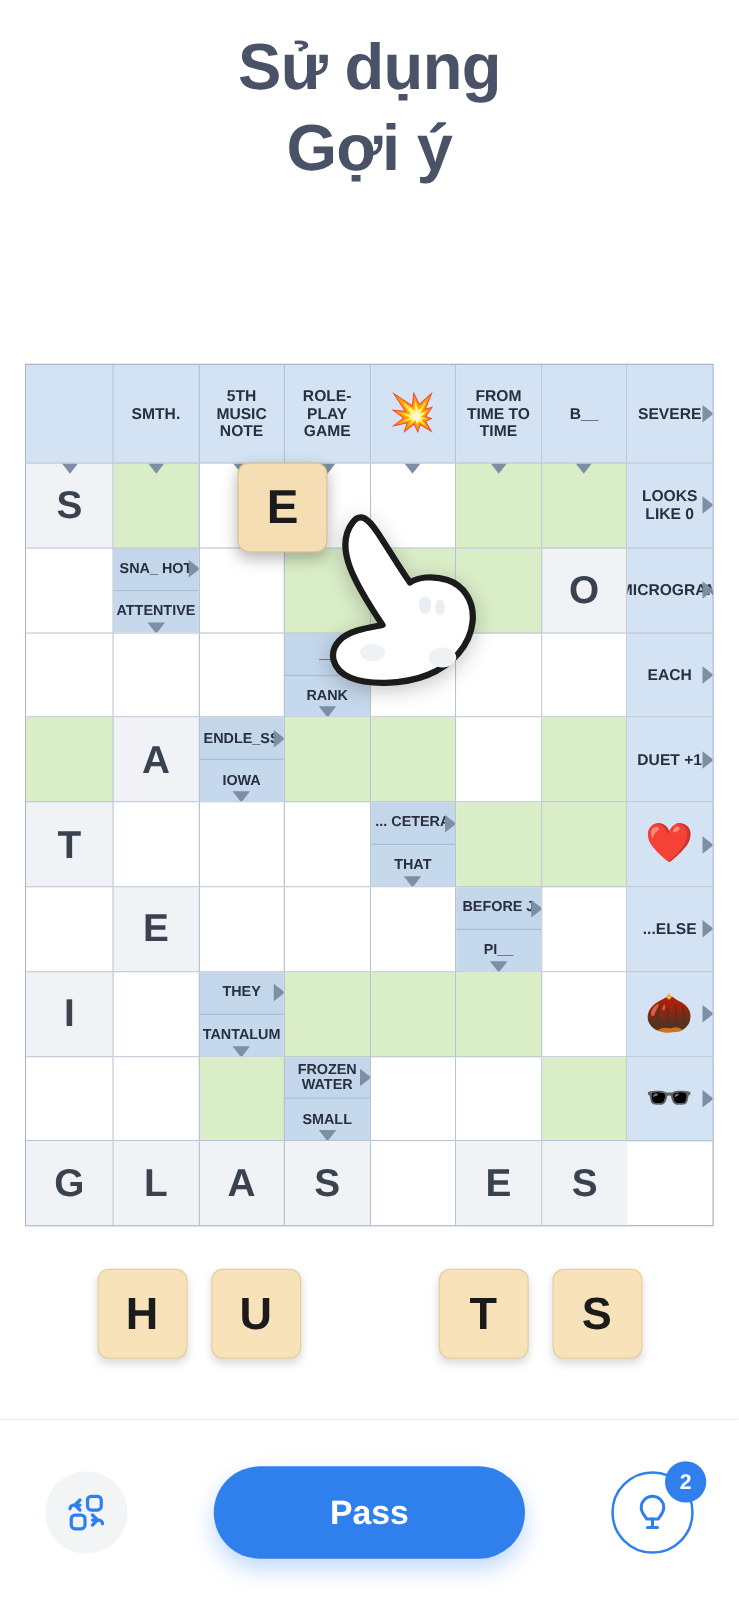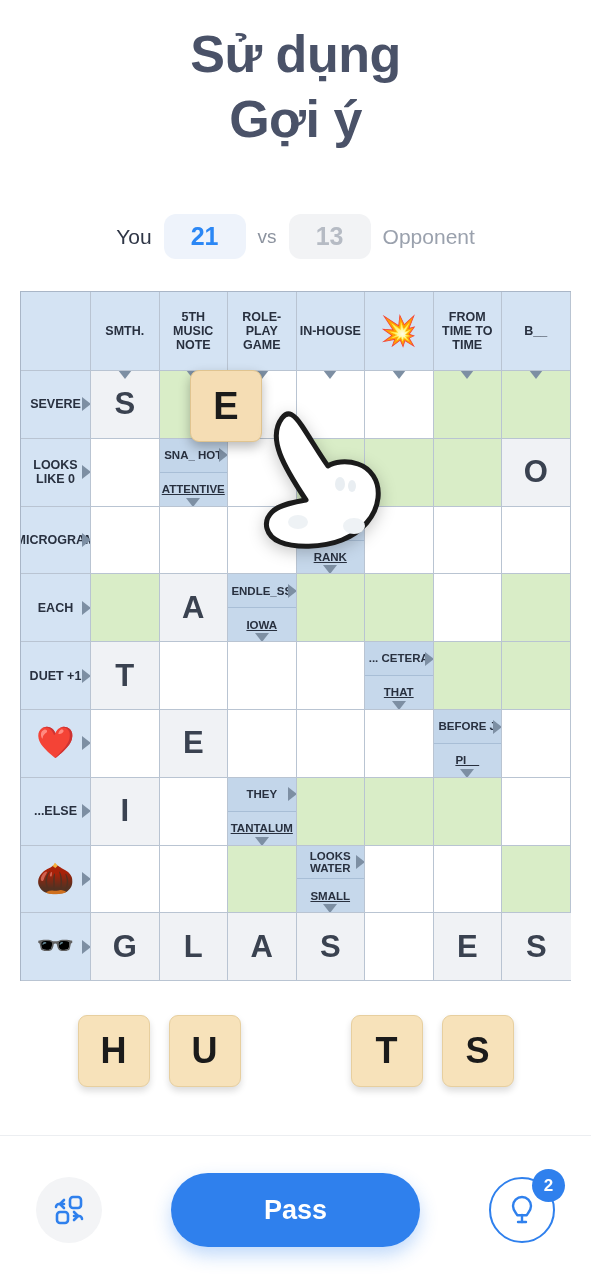--- a/index.html
+++ b/index.html
@@ -116,21 +116,21 @@
   }
   .clue .half {
     flex:1;
     display:flex; align-items:center; justify-content:center;
     text-align:center;
     font-size:11.5px; font-weight:bold; color:#28303f;
     line-height:1.08;
     padding:1px;
   }
   .clue .half.top { background:#c3d6ea; border-bottom:1px solid #a8bed6; }
-  .clue .half.bot { background:#c6d8eb;text-decoration:underline; }
+  .clue .half.bot { background:#c6d8eb; }
 
   
   .arr { position:absolute; width:0; height:0; z-index:4; }
   .arr.right {
     right:-1px; top:50%; transform:translateY(-50%);
     border-top:7px solid transparent;
     border-bottom:7px solid transparent;
     border-left:9px solid #7d8fa3;
   }
   .arr.down {
@@ -239,35 +239,27 @@
 </head>
 <body>
 
 <div class="screen">
 
   <div class="title">
     <span class="ln">Sử dụng</span>
     <span class="ln">Gợi ý</span>
   </div>
 
-  <div class="scorebar">
-    <span class="score-label-you">You</span>
-    <span class="pill you">21</span>
-    <span class="vs">vs</span>
-    <span class="pill opp">13</span>
-    <span class="score-label-opp">Opponent</span>
-  </div>
 
   <div class="grid-wrap">
     <div class="grid" id="grid-root">
         <div class="cell hdr corner"></div>
         <div class="cell hdr">SMTH.</div>
         <div class="cell hdr">5TH MUSIC NOTE</div>
         <div class="cell hdr">ROLE-PLAY GAME</div>
-        <div class="cell hdr">IN-HOUSE</div>
         <div class="cell hdr emoji">💥</div>
         <div class="cell hdr">FROM TIME TO TIME</div>
         <div class="cell hdr">B__</div>
         <div class="cell rowhdr">SEVERE<div class="arr right"></div></div>
         <div class="cell c-letter">S<div class="arr down" style="bottom: auto; top: -1px; border-top: 9px solid rgb(125, 143, 163); border-bottom: none; width: 0px; height: 0px; border-left: 7px solid transparent; border-right: 7px solid transparent;"></div></div>
         <div class="cell c-green">
           <div class="arr down" style="bottom: auto; top: -1px; border-top: 9px solid rgb(125, 143, 163); border-bottom: none; width: 0px; height: 0px; border-left: 7px solid transparent; border-right: 7px solid transparent;"></div>
         </div>
         <div class="cell c-white">
           <div class="arr down" style="bottom: auto; top: -1px; border-top: 9px solid rgb(125, 143, 163); border-bottom: none; width: 0px; height: 0px; border-left: 7px solid transparent; border-right: 7px solid transparent;"></div>
@@ -373,21 +365,21 @@
         <div class="cell c-green"></div>
         <div class="cell c-green"></div>
         <div class="cell c-green"></div>
         <div class="cell c-white"></div>
         <div class="cell rowhdr emoji">🌰<div class="arr right"></div></div>
         <div class="cell c-white"></div>
         <div class="cell c-white"></div>
         <div class="cell c-green"></div>
         <div class="cell">
           <div class="clue">
-            <div class="half top">LOOKS WATER</div>
+            <div class="half top">FROZEN WATER</div>
             <div class="half bot">SMALL</div>
           </div>
           <div class="arr right right-half"></div>
           <div class="arr down down-half"></div>
         </div>
         <div class="cell c-white"></div>
         <div class="cell c-white"></div>
         <div class="cell c-green"></div>
         <div class="cell rowhdr emoji">🕶️<div class="arr right"></div></div>
         <div class="cell c-letter">G</div>

